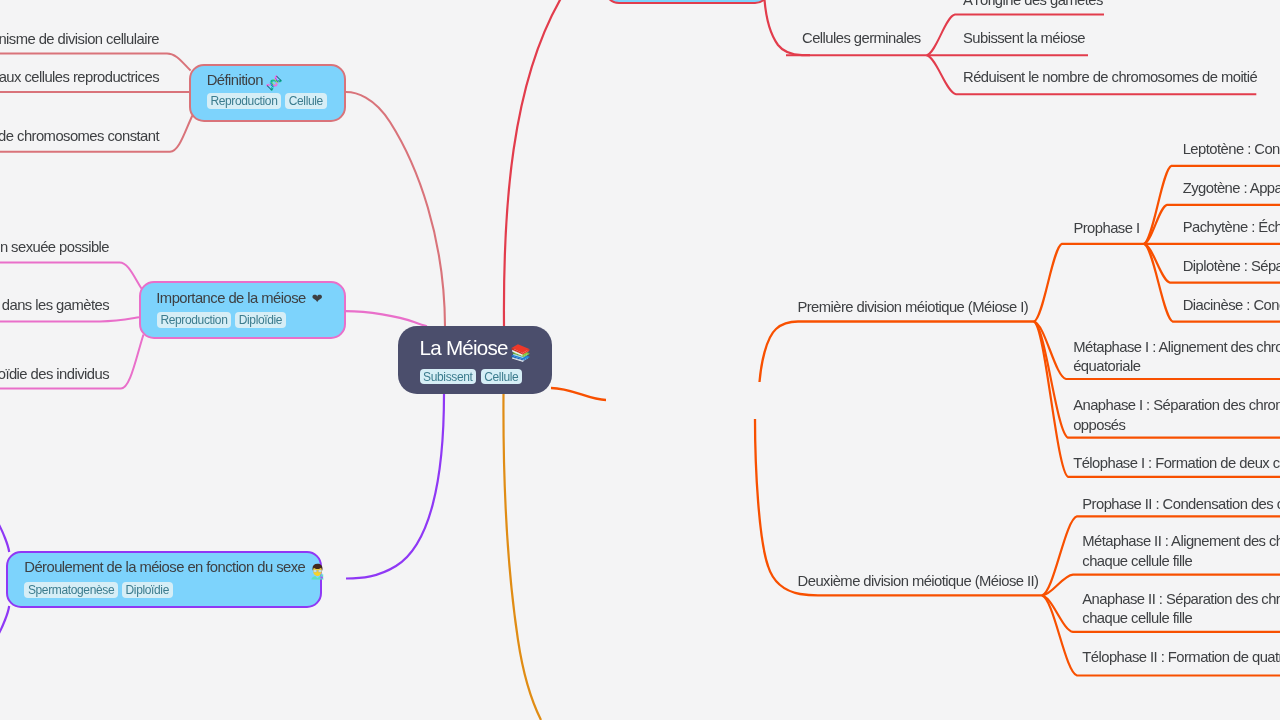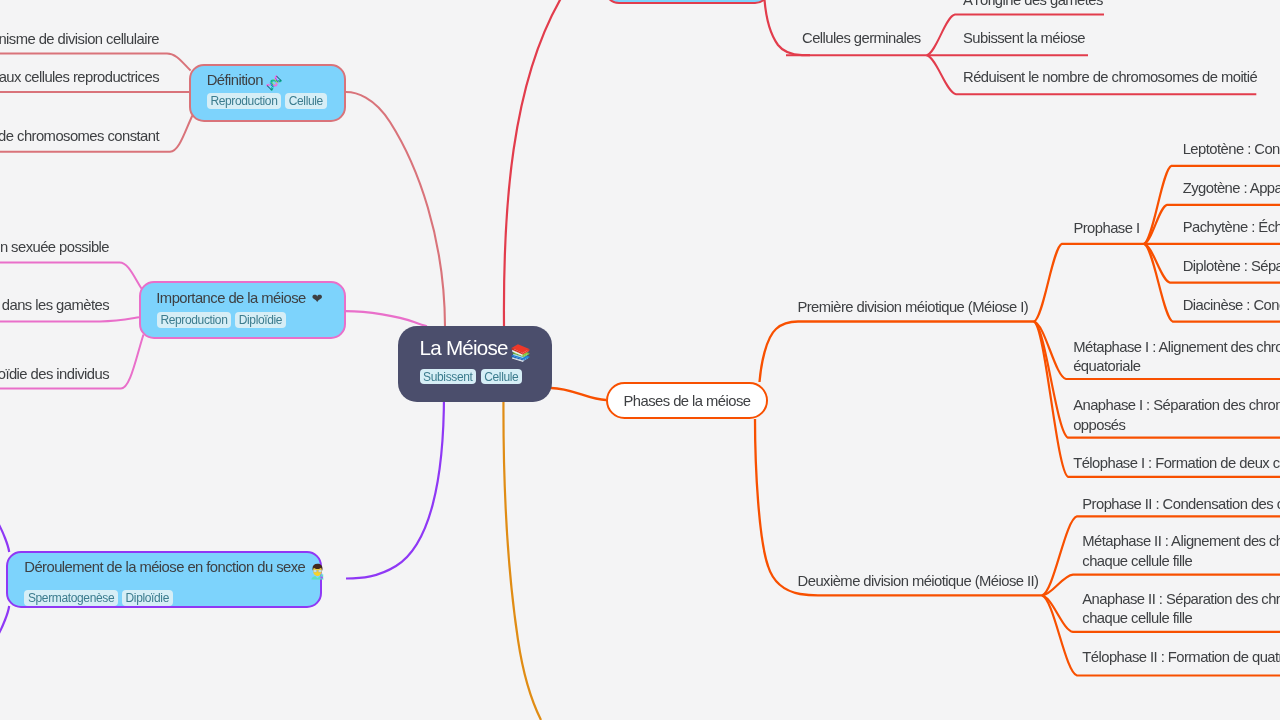--- a/index.html
+++ b/index.html
@@ -60,21 +60,21 @@
       <path d="M 1144 243.8 C 1151.82 242.24 1159.18 206.36 1167 204.8 L 1280 204.8" stroke="#f85000" stroke-width="2.2"></path>
       <path d="M 1144 243.8 L 1280 243.8" stroke="#f85000" stroke-width="2.2"></path>
       <path d="M 1144 243.8 C 1152.84 245.352 1161.16 281.048 1170 282.6 L 1280 282.6" stroke="#f85000" stroke-width="2.2"></path>
       <path d="M 1144 243.8 C 1153.826 246.916 1163.074 318.584 1172.9 321.7 L 1280 321.7" stroke="#f85000" stroke-width="2.2"></path>
       <path d="M 1042 595.5 C 1053.9 592.332 1065.1 519.468 1077 516.3 L 1280 516.3" stroke="#f85000" stroke-width="2.2"></path>
       <path d="M 1042 595.5 C 1052.54 594.664 1062.46 575.436 1073 574.6 L 1280 574.6" stroke="#f85000" stroke-width="2.2"></path>
       <path d="M 1042 595.5 C 1052.54 596.956 1062.46 630.444 1073 631.9 L 1280 631.9" stroke="#f85000" stroke-width="2.2"></path>
       <path d="M 1042 595.5 C 1053.9 598.7 1065.1 672.3 1077 675.5 L 1280 675.5" stroke="#f85000" stroke-width="2.2"></path>
     </svg>
 
-  <div id="root" style="left:398px;top:326px;width:154px;height:76px;">
+  <div id="root" style="left:398px;top:326px;width:154px;height:68px;">
     <div class="rtitle" style="position:absolute;left:21.5px;top:9px;">
       <span>La Méiose</span><span class="emoji" style="width:21px;height:21px;top:3px;margin-left:2px;">
         <svg viewBox="0 0 36 36" width="21" height="21">
             <g>
 
           <path fill="#ffffff" d="M3.4 26.4 12.6 21.6 32.0 27.2 22.8 32.4z"></path>
           <path fill="#e9f4f8" d="M3.4 26.4 3.4 28.4 22.8 34.2 22.8 32.4z"></path>
           <path fill="#1e7fd4" d="M2.4 23.6 11.8 18.6 33.4 24.4 23.4 29.8z"></path>
           <path fill="#1565ba" d="M2.4 23.6 2.4 25.6 23.4 31.9 23.4 29.8z"></path>
           <path fill="#1e7fd4" d="M23.4 29.8 23.4 31.9 33.4 26.6 33.4 24.4z"></path>
@@ -145,29 +145,26 @@
           <path fill="#f8d22a" d="M18 4.0c5.8 0 9.6 4.6 9.6 11.2 0 7.1-4.3 12.2-9.6 12.2S8.4 22.3 8.4 15.2C8.4 8.6 12.2 4.0 18 4.0z"></path>
           <path fill="#42281d" d="M18 1.6c-6.6 0-10.6 4.4-10.6 9.9 0 1.8 .3 3.5 .8 4.6 .5-2.6 1.2-4.8 2.3-5.9 1.8 1.8 4.6 2.6 7.5 2.6s5.7-.8 7.5-2.6c1.1 1.1 1.8 3.3 2.3 5.9 .5-1.1 .8-2.8 .8-4.6C28.6 6.0 24.6 1.6 18 1.6z"></path>
           <path fill="#d6ecf2" opacity="0.9" d="M9.6 14.6h6.3v4.6H9.6zM20.1 14.6h6.3v4.6h-6.3z"></path>
           <path fill="none" stroke="#9fb6c0" stroke-width="1.1" d="M9.6 14.6h6.3v4.6H9.6zM20.1 14.6h6.3v4.6h-6.3zM15.9 16.2h4.2M9.6 15.6H7.6M26.4 15.6h2.0"></path>
           <path fill="#62ddd0" d="M27.1 23.6h3.0v6.6c0 1.6-1.3 2.8-3.0 2.8s-3.0-1.2-3.0-2.8v-6.6z"></path>
           <path fill="#a855f7" d="M24.1 29.2c.6-.5 1.6-.8 2.6-.8 1.3 0 2.5 .4 3.0 1.1v.7c0 1.6-1.3 2.8-3.0 2.8s-2.6-1.2-2.6-2.8z"></path>
           <path fill="#bfeef4" d="M26.6 21.2h2.0v2.6h-2.0z"></path>
         </svg>
       </span>
     </div>
-    <div class="tags" style="position:absolute;left:16.3px;top:37px;">
+    <div class="tags" style="position:absolute;left:16.3px;top:29px;">
       <span class="tag">Spermatogenèse</span>
       <span class="tag">Diploïdie</span>
     </div>
   </div>
 
-  <div class="pill" style="left:606px;top:382px;width:162px;height:37px;">
-    <span>Phases de la méiose</span>
-  </div>
 
   <div class="leaf ra" style="right:1121px;top:30px;">nisme de division cellulaire</div>
   <div class="leaf ra" style="right:1121px;top:68px;">aux cellules reproductrices</div>
   <div class="leaf ra" style="right:1121px;top:127px;">de chromosomes constant</div>
 
   <div class="leaf ra" style="right:1171px;top:238px;">on sexuée possible</div>
   <div class="leaf ra" style="right:1171px;top:296px;">s dans les gamètes</div>
   <div class="leaf ra" style="right:1171px;top:365px;">oïdie des individus</div>
 
   <div class="leaf" style="left:802px;top:29px;">Cellules germinales</div>

